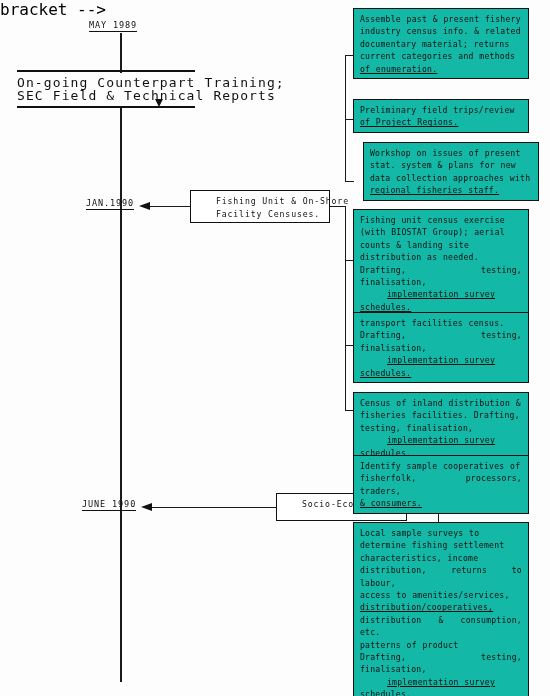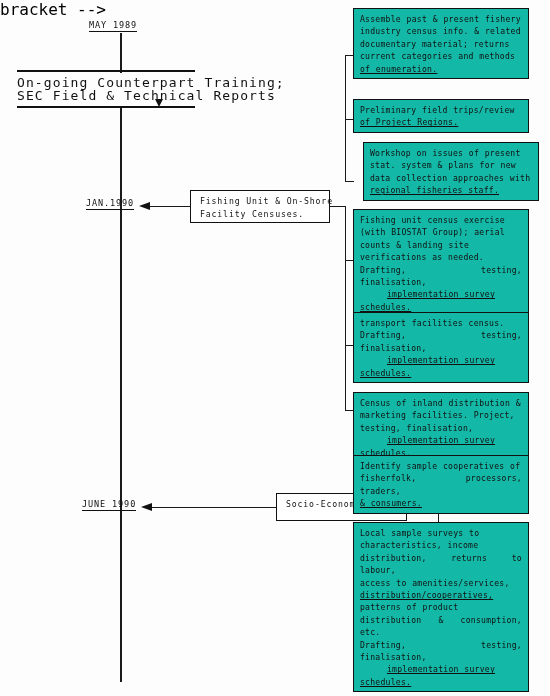--- a/index.html
+++ b/index.html
@@ -64,21 +64,21 @@
     color: #111;
     white-space: nowrap;
   }
 
   
   .midbox {
     position: absolute;
     border: 1.6px solid #111;
     box-sizing: border-box;
     background: #fff;
-    padding: 4px 9px;
+    padding: 4px 25px;
   }
   .midbox div {
     font-size: 8.2px;
     line-height: 12.5px;
     letter-spacing: 0.85px;
     color: #111;
     white-space: nowrap;
   }
 
   
@@ -207,49 +207,50 @@
     <p>Workshop on  issues  of  present</p>
     <p>stat.  system  &amp;  plans  for new</p>
     <p>data collection approaches  with</p>
     <p class="last">regional fisheries staff.</p>
   </div>
 
   <div class="taskbox" style="top:209px;">
     <p>Fishing   unit  census  exercise</p>
     <p>(with  BIOSTAT  Group);   aerial</p>
     <p>counts      &amp;     landing    site</p>
-    <p>verifications      as     needed.</p>
+    <p>distribution      as     needed.</p>
     <p>Drafting, testing, finalisation,</p>
     <p class="last">implementation survey schedules.</p>
   </div>
 
   <div class="taskbox" style="top:312px;">
     <p>transport   facilities   census.</p>
     <p>Drafting, testing, finalisation,</p>
     <p class="last">implementation survey schedules.</p>
   </div>
 
   <div class="taskbox" style="top:377px;margin-top:15px;">
     <p>Census  of inland distribution &amp;</p>
-    <p>marketing facilities.  Project,</p>
+    <p>fisheries facilities.  Drafting,</p>
     <p>testing,          finalisation,</p>
     <p class="last">implementation survey schedules.</p>
   </div>
 
   <div class="taskbox" style="top:455px;">
     <p>Identify  sample  cooperatives of</p>
     <p>fisherfolk, processors, traders,</p>
     <p class="last">&amp; consumers.</p>
   </div>
 
   <div class="taskbox" style="top:522px;">
     <p>Local    sample    surveys    to</p>
+    <p>determine   fishing   settlement</p>
     <p>characteristics,          income</p>
     <p>distribution, returns to labour,</p>
     <p>access   to  amenities/services,</p>
     <p class="last">distribution/cooperatives,</p>
+    <p>distribution &amp; consumption, etc.</p>
     <p>patterns      of       product</p>
-    <p>distribution &amp; consumption, etc.</p>
     <p>Drafting, testing, finalisation,</p>
     <p class="last">implementation survey schedules.</p>
   </div>
 
 </div>
 
 </body></html>

